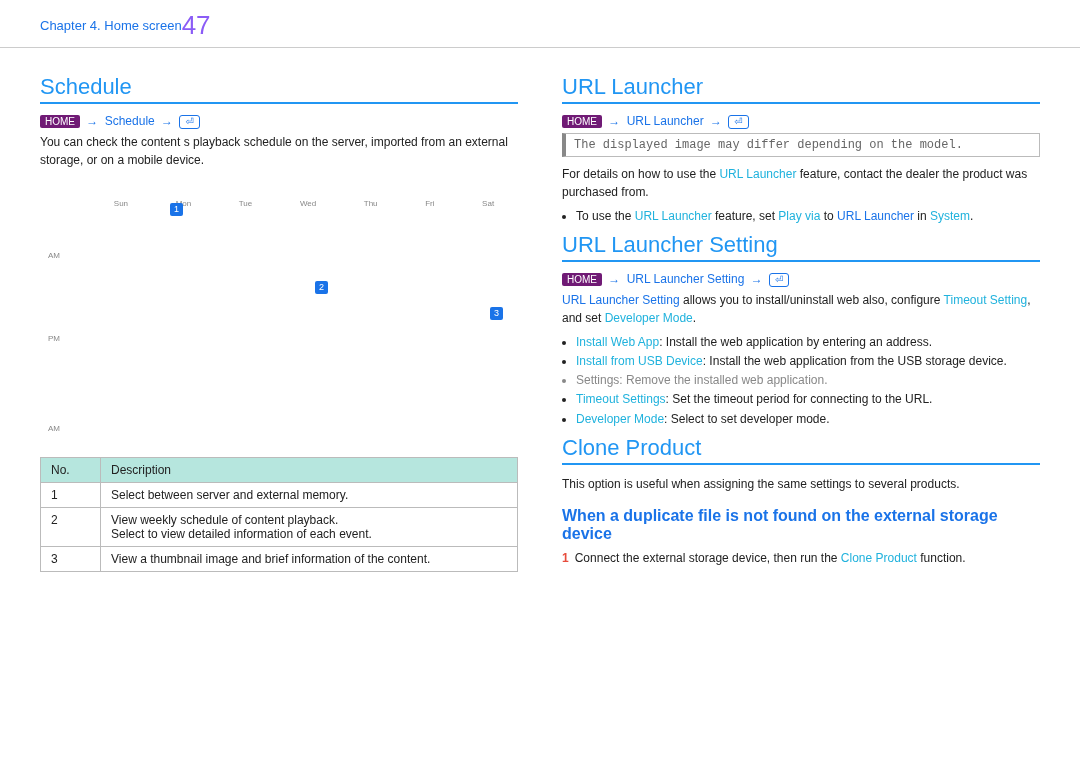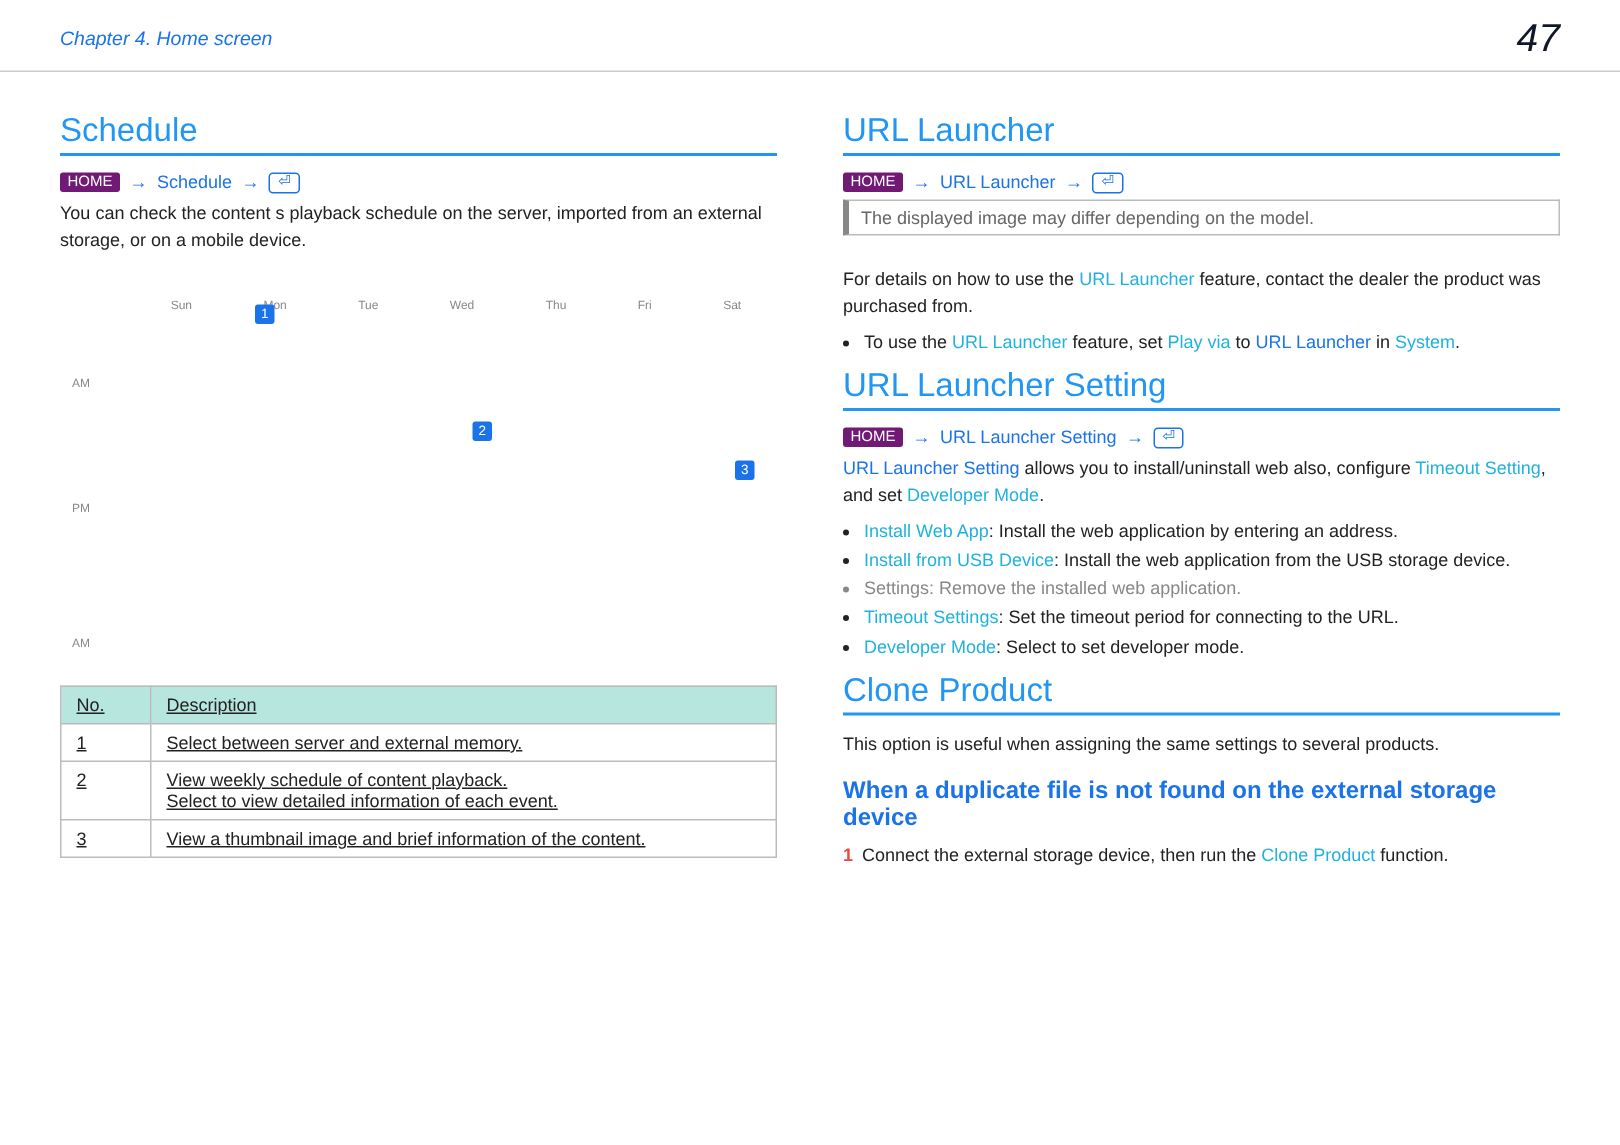--- a/index.html
+++ b/index.html
@@ -7,28 +7,26 @@
     font-family: Arial, Helvetica, sans-serif;
     font-size: 12px;
     color: #222;
     background: #fff;
     width: 1080px;
     height: 763px;
     position: relative;
   }
   .topband {
     display: flex;
-    justify-content: space-between;
     align-items: center;
     padding: 10px 40px 6px 40px;
     border-bottom: 1px solid #ccc;
-    font-style: italic;
   }
   .chapter { color: #1a73e8; font-size: 13px; }
-  .pagenum { color: #0f172a; font-size: 26px; font-weight: 300; }
+  .pagenum { color: #8b5cf6; font-size: 26px; font-weight: 300; }
   .columns {
     display: flex;
     gap: 44px;
     padding: 20px 40px 0 40px;
   }
   .col { flex: 1; min-width: 0; }
   h2.sectitle {
     color: #2196f3;
     font-weight: 400;
     font-size: 22px;
@@ -60,21 +58,22 @@
     line-height: 12px;
     vertical-align: middle;
   }
   .para { font-size: 12px; line-height: 1.5; margin-bottom: 6px; }
   .graybox {
     border: 1px solid #bbb;
     border-left: 4px solid #888;
     padding: 4px 8px;
     color: #666;
     font-size: 12px;
-    margin-bottom: 20px;
+    margin-bottom: 8px;
+    font-family: Liberation Mono, monospace;
   }
   .bullet-list { margin: 4px 0 6px 14px; }
   .bullet-list li { font-size: 12px; line-height: 1.6; list-style: disc; }
   .grey { color: #888; }
   h3.subhead {
     color: #1a73e8;
     font-size: 16px;
     font-weight: 700;
     margin-top: 14px;
     margin-bottom: 6px;
@@ -98,21 +97,21 @@
     color: #fff;
     font-size: 9px;
     border-radius: 2px;
     text-align: center;
     line-height: 13px;
   }
   .co1 { position: absolute; top: 4px; left: 130px; }
   .co2 { position: absolute; top: 82px; left: 275px; }
   .co3 { position: absolute; top: 108px; left: 450px; }
   
-  table.desc { width: 100%; border-collapse: collapse; font-size: 12px; text-decoration: underline; }
+  table.desc { width: 100%; border-collapse: collapse; font-size: 12px; }
   table.desc th { background: #b6e6de; text-align: left; padding: 5px 10px; border: 1px solid #bbb; font-weight: 400; }
   table.desc td { padding: 5px 10px; border: 1px solid #bbb; vertical-align: top; }
 </style>
 </head>
 <body>
 
 <div class="topband">
   <div class="chapter">Chapter 4. Home screen</div>
   <div class="pagenum">47</div>
 </div>

